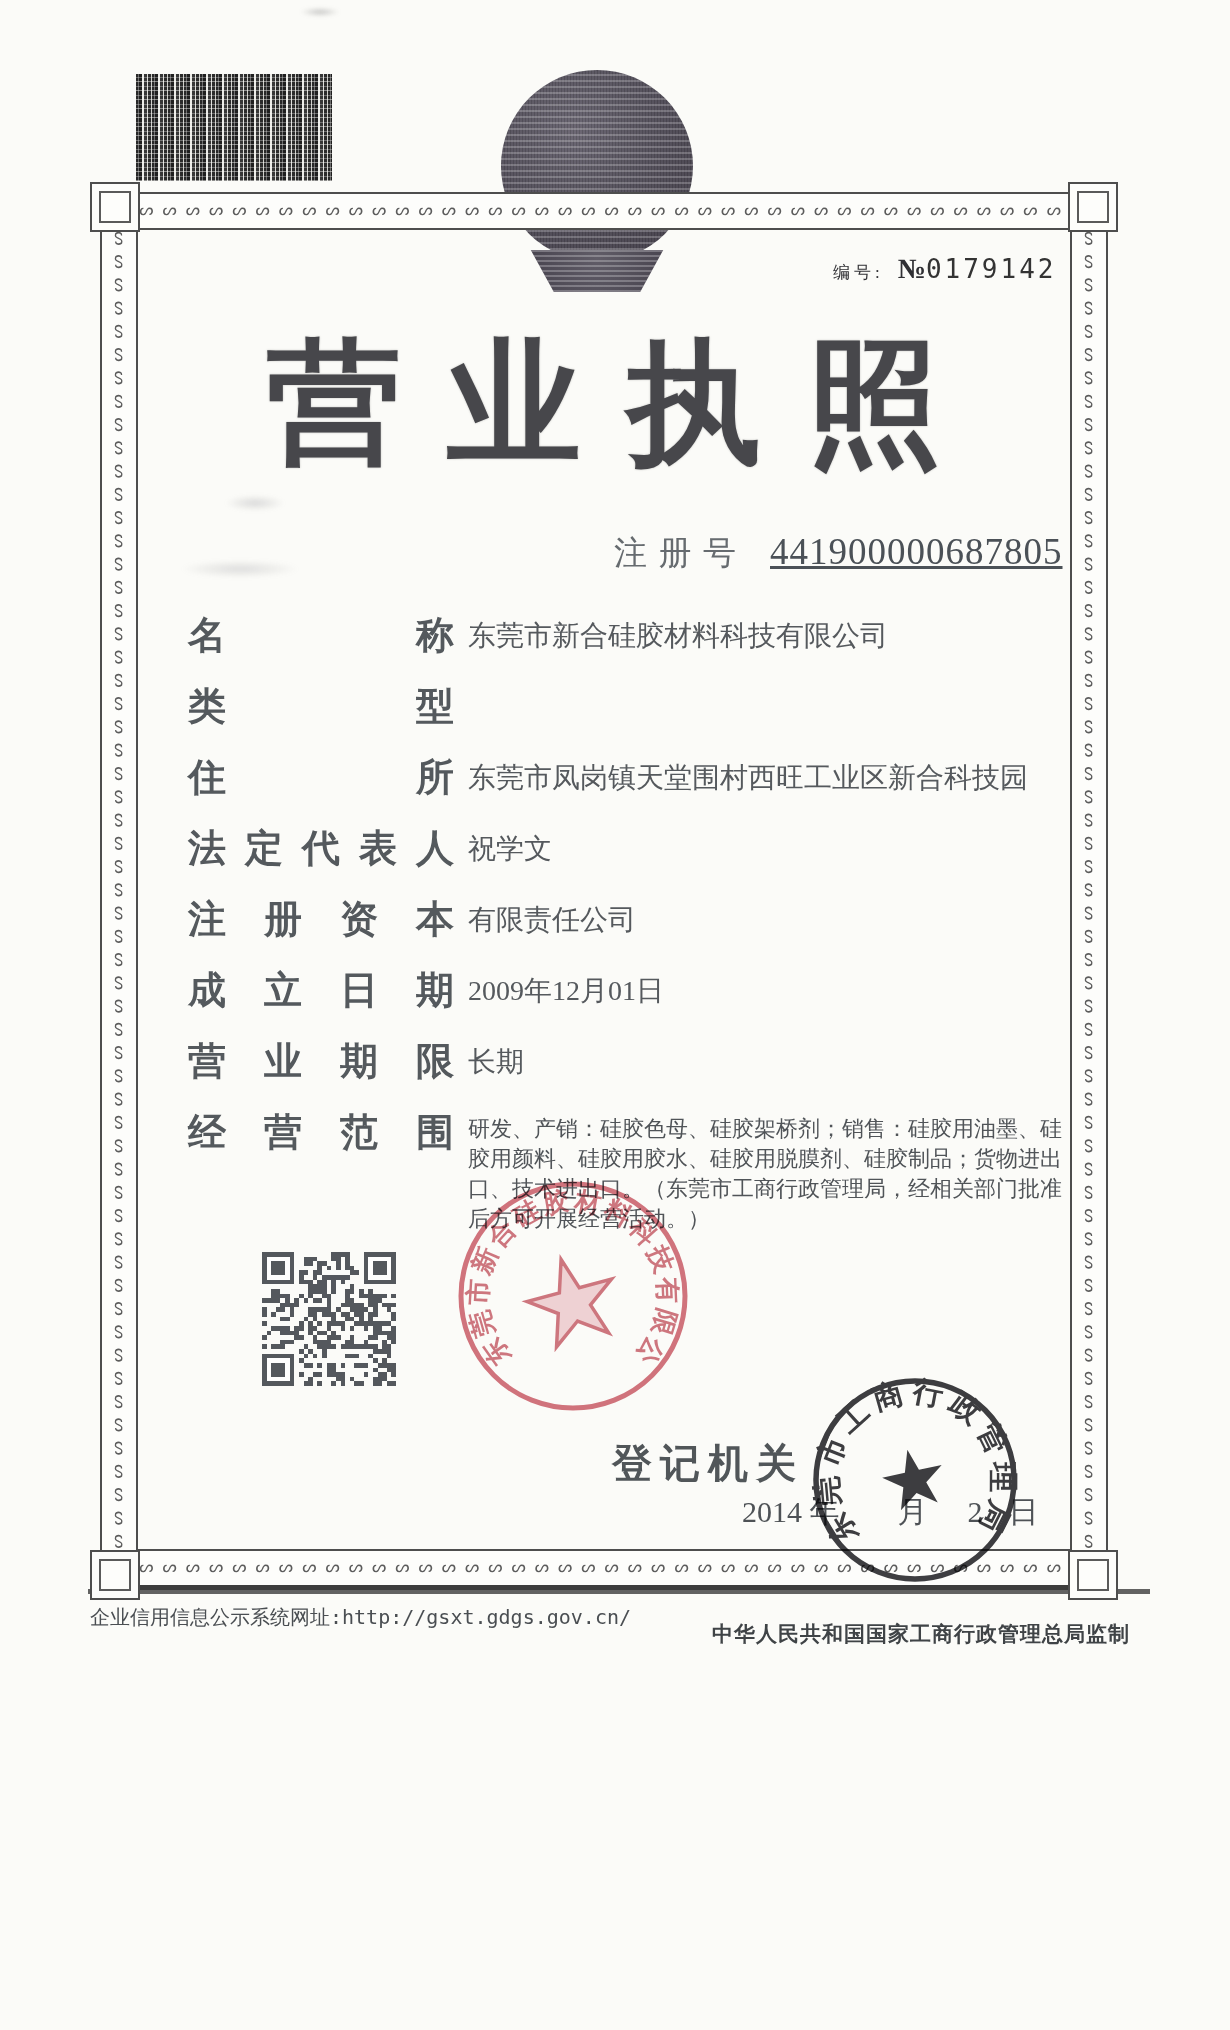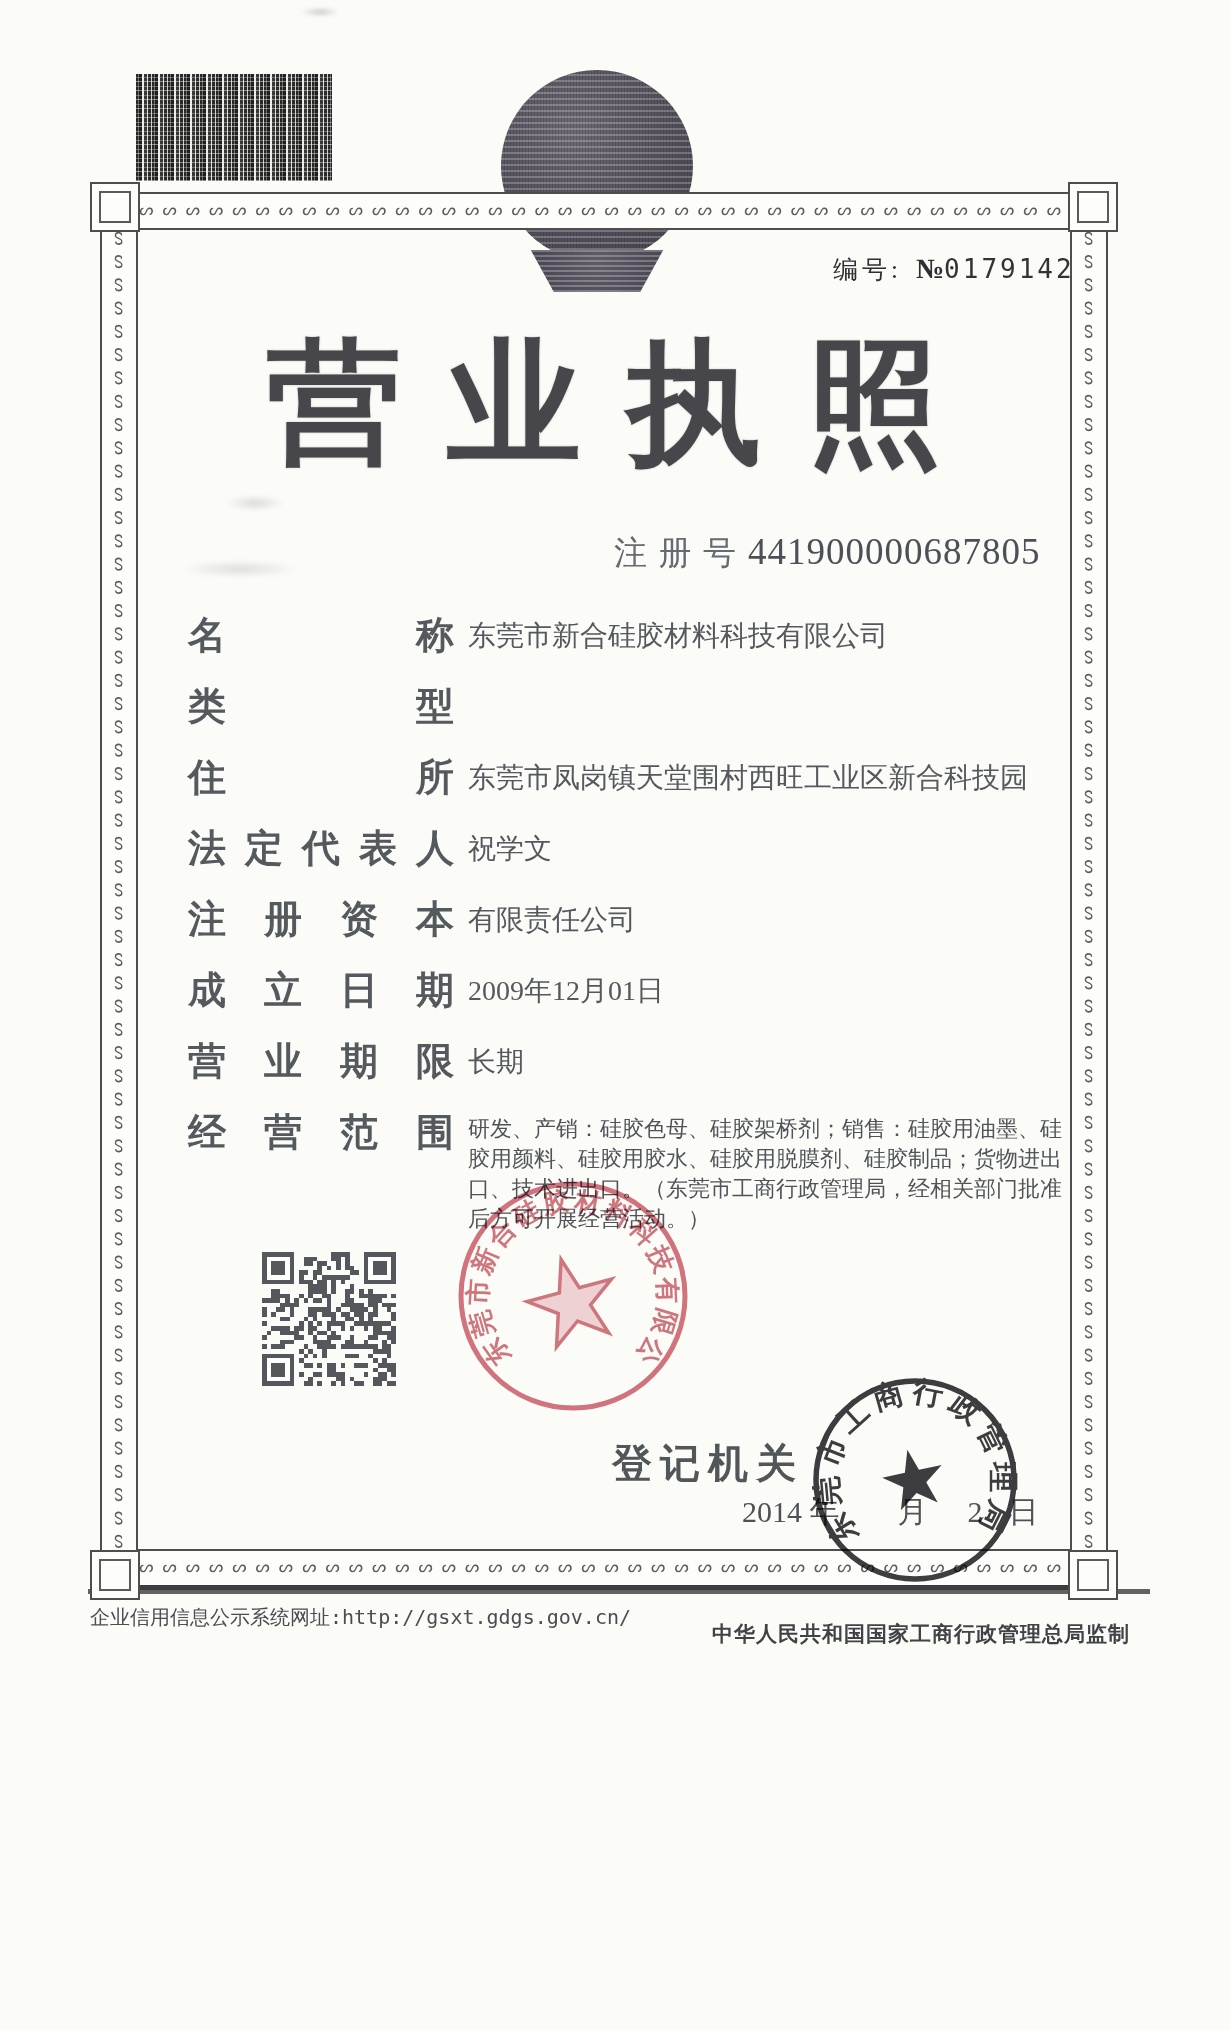--- a/index.html
+++ b/index.html
@@ -49,34 +49,34 @@
   .strip.right{right:0;}
   .corner{
     position:absolute;width:46px;height:46px;background:#fdfdfb;border:2px solid #4e4e4e;z-index:3;
   }
   .corner::before{content:"";position:absolute;left:7px;top:7px;right:7px;bottom:7px;border:2px solid #5a5a5a;}
   .corner.tl{left:-10px;top:-10px;}  .corner.tr{right:-10px;top:-10px;}
   .corner.bl{left:-10px;bottom:-10px;} .corner.br{right:-10px;bottom:-10px;}
   .bottom-line{position:absolute;left:88px;top:1589px;width:1062px;height:5px;background:#3c3c3c;opacity:.8;z-index:0;}
   
   .serial{position:absolute;left:833px;top:253px;z-index:2;display:flex;align-items:baseline;color:#2f2f33;}
-  .serial .lab{font-size:25px;letter-spacing:4px;}
+  .serial .lab{font-size:17px;letter-spacing:4px;}
   .serial .no{font-size:28px;font-weight:700;margin-left:14px;}
   .serial .num{font-size:26px;margin-left:0;letter-spacing:3px;font-family:"DejaVu Sans Mono",monospace;color:#333;}
   
   .title{
     position:absolute;left:100px;top:326px;width:1008px;z-index:2;
     display:flex;justify-content:center;gap:46px;
     font-family:"DejaVu Sans",sans-serif;font-weight:800;font-size:134px;line-height:1.15;
     color:#47474b;text-shadow:0 0 2px rgba(60,60,60,.35);
   }
   
   .regno{position:absolute;left:614px;top:530px;z-index:2;display:flex;align-items:baseline;}
   .regno .rlab{display:flex;justify-content:space-between;width:122px;font-size:33px;color:#666b6f;}
-  .regno .rval{margin-left:12px;font-size:37px;color:#4b5157;letter-spacing:1px;}
+  .regno .rval{margin-left:34px;font-size:37px;color:#4b5157;letter-spacing:1px;text-decoration:underline;}
   
   .fields{position:absolute;left:188px;top:611px;width:892px;z-index:2;}
   .row{display:flex;align-items:flex-start;margin-bottom:23px;}
   .flabel{
     display:flex;justify-content:space-between;width:266px;flex:none;margin-right:14px;
     font-size:38px;line-height:48px;color:#54595d;font-weight:600;
   }
   .fvalue{font-size:28px;line-height:34px;margin-top:8px;color:#55595d;}
   .fvalue.small{font-size:22px;line-height:30px;margin-top:6px;width:608px;color:#505458;}
   

